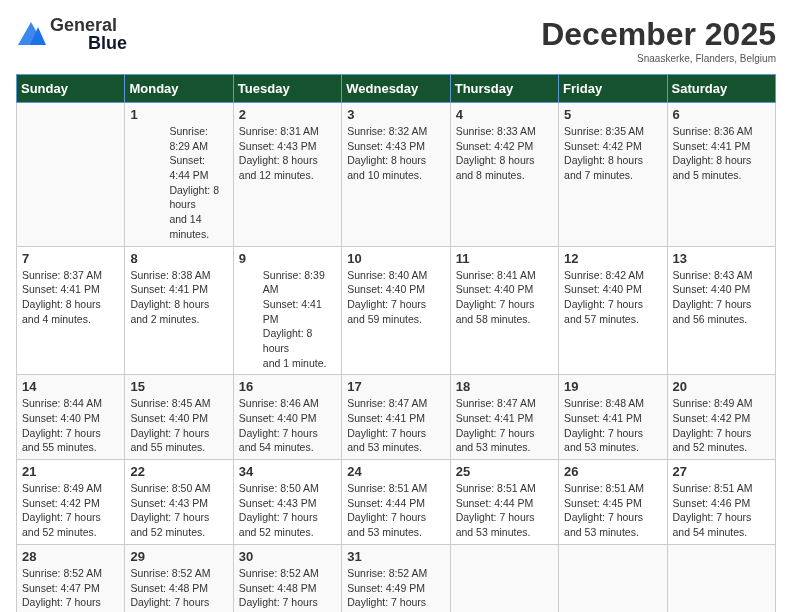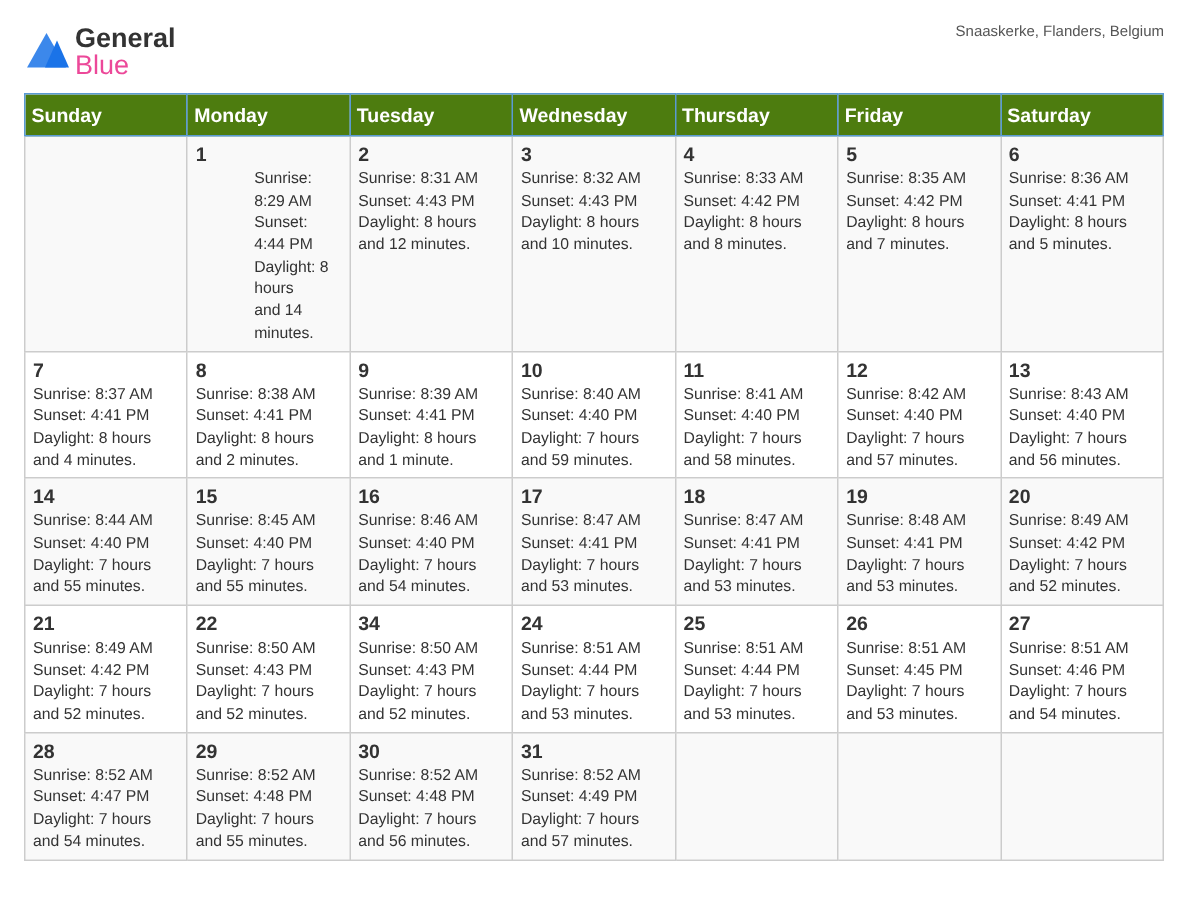--- a/index.html
+++ b/index.html
@@ -17,23 +17,24 @@
       margin-bottom: 10px;
     }
     .logo-text-general {
       font-size: 18px;
       font-weight: bold;
       color: #333;
       line-height: 1;
     }
     .logo-text-blue {
       font-size: 18px;
-      font-weight: normal;
-      color: #ec4899;
+      font-weight: bold;
+      color: #0f172a;
       line-height: 1;
+      margin-left: 38px;
     }
     .logo-icon {
       width: 30px;
       height: 30px;
     }
     .title-area {
       text-align: right;
     }
     .month-title {
       font-size: 32px;
@@ -43,21 +44,21 @@
     .subtitle {
       font-size: 10px;
       color: #555;
     }
     table {
       width: 100%;
       border-collapse: collapse;
       font-size: 11px;
     }
     thead tr th {
-      background-color: #4d7c0f;
+      background-color: #14532d;
       color: #fff;
       padding: 6px 4px;
       text-align: left;
       font-size: 13px;
       font-weight: bold;
       border: 1px solid #5a9ad4;
     }
     tbody tr td {
       border: 1px solid #ccc;
       vertical-align: top;
@@ -106,20 +107,21 @@
         <polygon points="15,3 28,26 2,26" fill="#1a73e8" opacity="0.85"></polygon>
         <polygon points="22,8 30,26 14,26" fill="#1a73e8"></polygon>
       </svg>
       <div style="display:flex;flex-direction:column;line-height:1.1;margin-left:4px;">
         <span class="logo-text-general">General</span>
         <span class="logo-text-blue">Blue</span>
       </div>
     </div>
   </div>
   <div class="title-area">
+    <div class="month-title">December 2025</div>
     <div class="subtitle">Snaaskerke, Flanders, Belgium</div>
   </div>
 </div>
 
 <table>
   <thead>
     <tr>
     <th>Sunday</th>
         <th>Monday</th>
         <th>Tuesday</th>
@@ -185,21 +187,21 @@
         </td>
         <td>
           <span class="day-number">8</span>
           <div class="day-info" style="white-space: pre-line;">Sunrise: 8:38 AM
 Sunset: 4:41 PM
 Daylight: 8 hours
 and 2 minutes.</div>
         </td>
         <td>
           <span class="day-number">9</span>
-          <div class="day-info" style="white-space: pre-line;">Sunrise: 8:39 AM
+          <div class="day-info" style="white-space: pre-line; margin-left: 24px;">Sunrise: 8:39 AM
 Sunset: 4:41 PM
 Daylight: 8 hours
 and 1 minute.</div>
         </td>
         <td>
           <span class="day-number">10</span>
           <div class="day-info" style="white-space: pre-line;">Sunrise: 8:40 AM
 Sunset: 4:40 PM
 Daylight: 7 hours
 and 59 minutes.</div>

